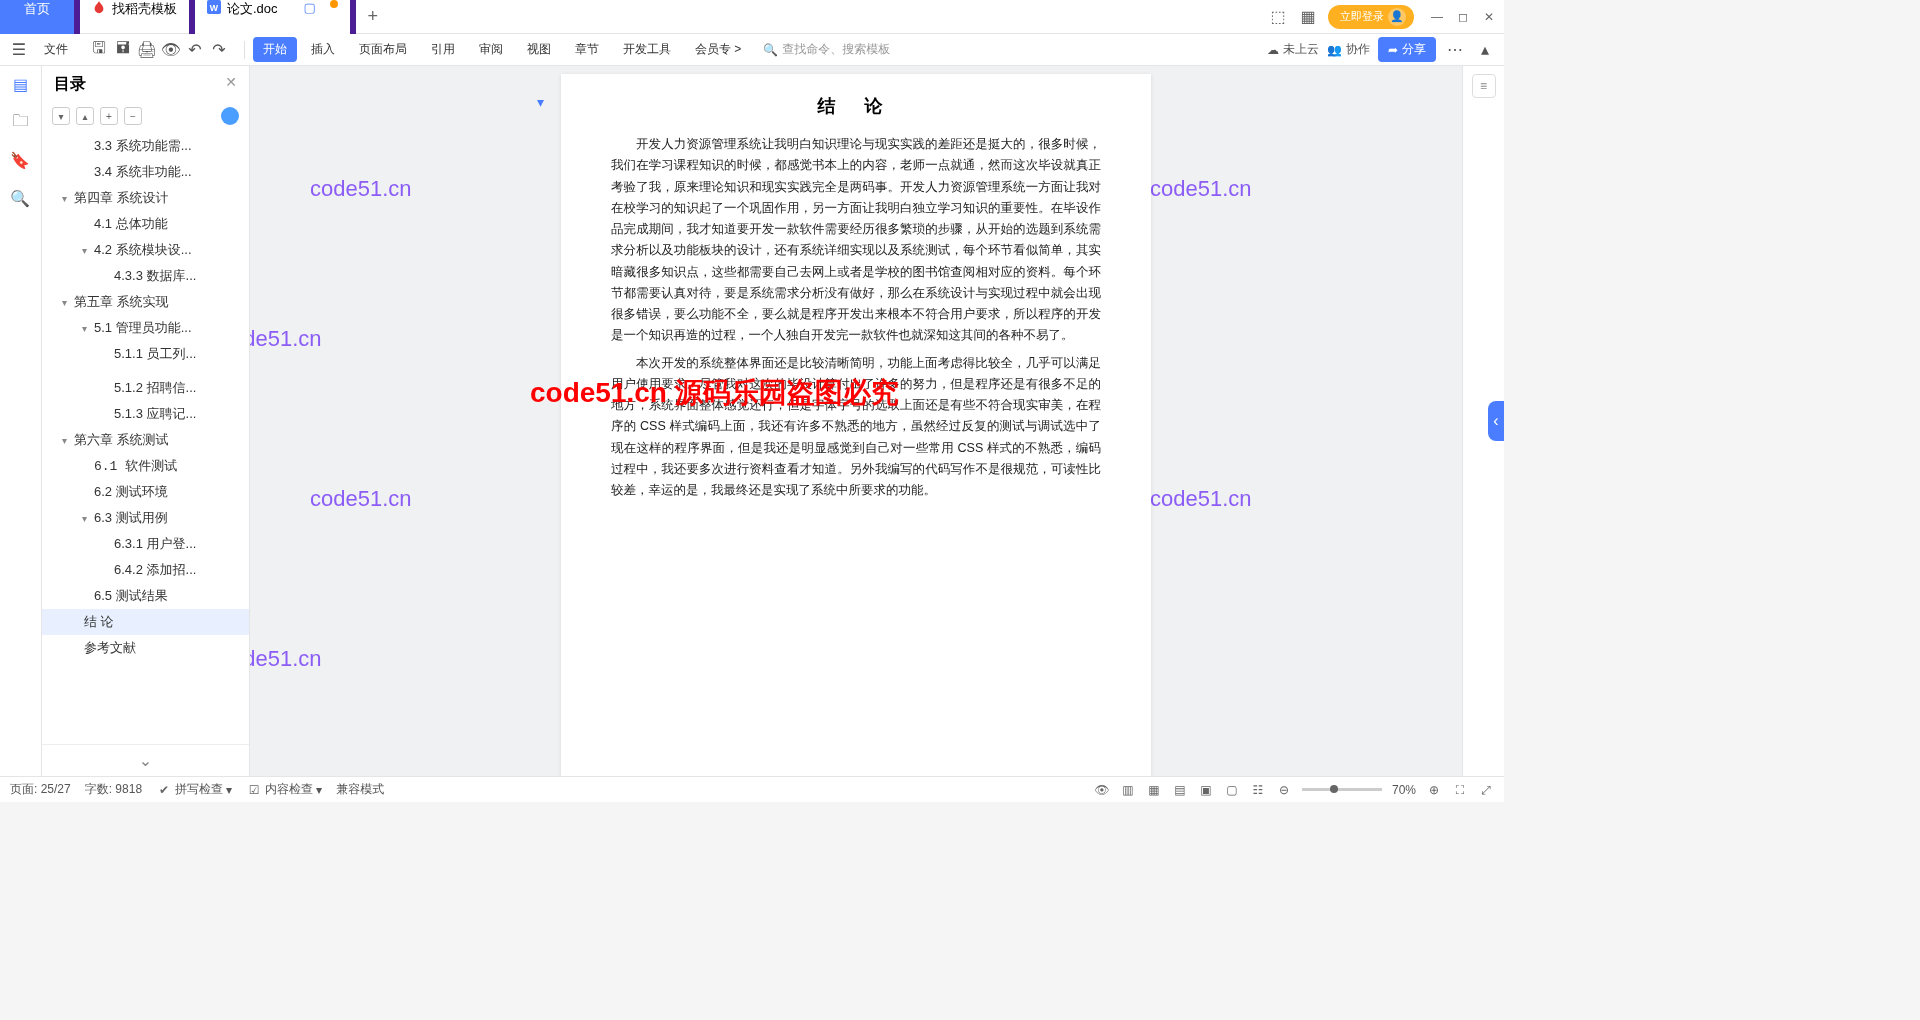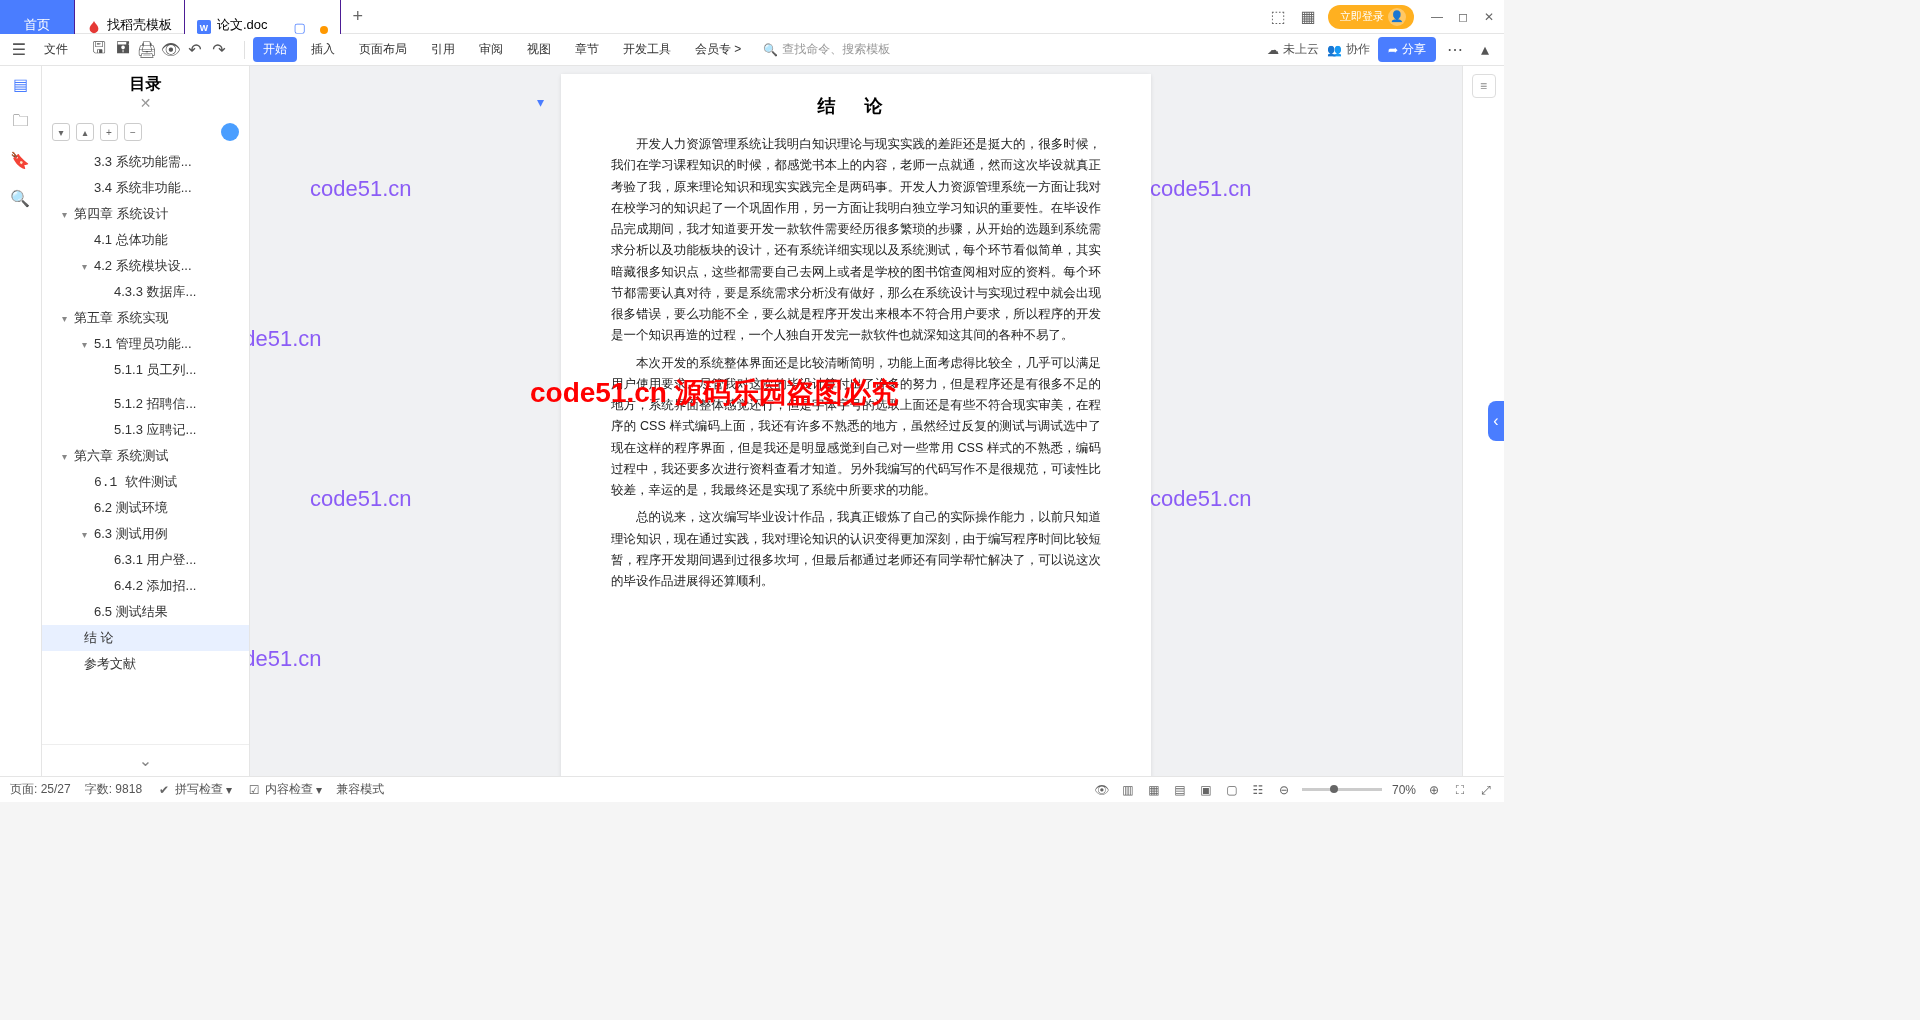--- a/index.html
+++ b/index.html
@@ -1,19 +1,19 @@
 <!DOCTYPE html>
 <html><head>
 <meta charset="utf-8">
 <style>
 * { margin: 0; padding: 0; box-sizing: border-box; font-family: "Microsoft YaHei", sans-serif; }
 body { width: 1504px; height: 802px; background: #f5f5f5; overflow: hidden; position: relative; }
 
 .titlebar { height: 34px; background: #fff; display: flex; align-items: center; border-bottom: 1px solid #e5e5e5; }
-.tab { height: 34px; padding: 0 12px; display: flex; align-items: flex-end; gap: 6px; font-size: 13px; border-right: 1px solid #4c1d95; cursor: pointer; }
+.tab { height: 34px; padding: 0 12px; display: flex; align-items: flex-start; gap: 6px; font-size: 13px; border-right: 6px solid #4c1d95; cursor: pointer; }
 .tab.home { background: #4a7dff; color: #fff; padding: 0 24px; }
 .tab.active { background: #fff; }
 .tab-icon { width: 14px; height: 14px; }
 .tab-status { width: 8px; height: 8px; border-radius: 50%; background: #ff9800; margin-left: 6px; }
 .tab-add { padding: 0 12px; color: #666; font-size: 18px; cursor: pointer; }
 .titlebar-right { margin-left: auto; display: flex; align-items: center; gap: 10px; padding-right: 8px; }
 .tbr-icon { width: 20px; height: 20px; color: #666; cursor: pointer; display:flex;align-items:center;justify-content:center; }
 .login-btn { background: #ffb020; color: #fff; padding: 3px 8px 3px 12px; border-radius: 14px; font-size: 11px; display: flex; align-items: center; gap: 4px; cursor: pointer; }
 .avatar-ico { width: 18px; height: 18px; background: #ffc866; border-radius: 50%; display:flex;align-items:center;justify-content:center;}
 .win-btns { display: flex; gap: 12px; margin-left: 6px; }
@@ -30,21 +30,21 @@
 .cloud-btn { display: flex; align-items: center; gap: 4px; font-size: 12px; color: #555; cursor: pointer; }
 .share-btn { background: #4a7dff; color: #fff; padding: 4px 10px; border-radius: 4px; font-size: 12px; display: flex; align-items: center; gap: 4px; cursor: pointer; }
 
 .main { display: flex; height: calc(100% - 34px - 32px - 26px); }
 
 .left-rail { width: 42px; background: #fff; border-right: 1px solid #e5e5e5; display: flex; flex-direction: column; align-items: center; padding-top: 8px; gap: 18px; }
 .rail-icon { width: 20px; height: 20px; color: #666; cursor: pointer; display:flex;align-items:center;justify-content:center; font-size:16px;}
 .rail-icon.active { color: #4a7dff; }
 
 .outline-panel { width: 208px; background: #fff; border-right: 1px solid #e5e5e5; display: flex; flex-direction: column; }
-.outline-header { padding: 8px 12px; display: flex; align-items: center; justify-content: space-between; flex-direction: column; }
+.outline-header { padding: 8px 12px; display: flex; justify-content: space-between; }
 .outline-title { font-size: 16px; font-weight: bold; }
 .outline-close { color: #999; cursor: pointer; font-size:14px;}
 .outline-tools { padding: 4px 10px; display: flex; gap: 6px; align-items:center;}
 .ot-btn { width: 18px; height: 18px; border: 1px solid #ccc; border-radius: 3px; display: flex; align-items: center; justify-content: center; font-size: 10px; color: #666; cursor: pointer; }
 .ot-chat { margin-left:auto; width:18px;height:18px;background:#4a9eff;border-radius:50%;}
 .outline-tree { flex: 1; overflow: auto; padding: 4px 0; font-size: 13px; }
 .tree-item { padding: 4px 8px; cursor: pointer; white-space: nowrap; overflow: hidden; text-overflow: ellipsis; color: #333; }
 .tree-item.selected { background: #e8f0ff; }
 .tree-chevron { display: inline-block; width: 12px; color: #888; font-size: 10px; }
 .outline-footer { padding: 6px; text-align: center; border-top: 1px solid #eee; color: #888; cursor: pointer; }
@@ -207,21 +207,20 @@
     <div class="wm-bg" style="top:260px;left:-30px">code51.cn</div>
     <div class="wm-bg" style="top:420px;left:60px">code51.cn</div>
     <div class="wm-bg" style="top:420px;left:900px">code51.cn</div>
     <div class="wm-bg" style="top:580px;left:-30px">code51.cn</div>
 
     <div class="page">
       <span class="page-icon">▾</span>
       <div class="doc-title">结  论</div>
       <p class="doc-para">开发人力资源管理系统让我明白知识理论与现实实践的差距还是挺大的，很多时候，我们在学习课程知识的时候，都感觉书本上的内容，老师一点就通，然而这次毕设就真正考验了我，原来理论知识和现实实践完全是两码事。开发人力资源管理系统一方面让我对在校学习的知识起了一个巩固作用，另一方面让我明白独立学习知识的重要性。在毕设作品完成期间，我才知道要开发一款软件需要经历很多繁琐的步骤，从开始的选题到系统需求分析以及功能板块的设计，还有系统详细实现以及系统测试，每个环节看似简单，其实暗藏很多知识点，这些都需要自己去网上或者是学校的图书馆查阅相对应的资料。每个环节都需要认真对待，要是系统需求分析没有做好，那么在系统设计与实现过程中就会出现很多错误，要么功能不全，要么就是程序开发出来根本不符合用户要求，所以程序的开发是一个知识再造的过程，一个人独自开发完一款软件也就深知这其间的各种不易了。</p>
       <p class="doc-para">本次开发的系统整体界面还是比较清晰简明，功能上面考虑得比较全，几乎可以满足用户使用要求。尽管我对这次的毕设计算付出了许多的努力，但是程序还是有很多不足的地方，系统界面整体感觉还行，但是字体字号的选取上面还是有些不符合现实审美，在程序的 CSS 样式编码上面，我还有许多不熟悉的地方，虽然经过反复的测试与调试选中了现在这样的程序界面，但是我还是明显感觉到自己对一些常用 CSS 样式的不熟悉，编码过程中，我还要多次进行资料查看才知道。另外我编写的代码写作不是很规范，可读性比较差，幸运的是，我最终还是实现了系统中所要求的功能。</p>
-      <p class="doc-para">总的说来，这次编写毕业设计作品，我真正锻炼了自己的实际操作能力，以前只知道理论知识，现在通过实践，我对理论知识的认识变得更加深刻，由于编写程序时间比较短暂，程序开发期间遇到过很多坎坷，但最后都通过老师还有同学帮忙解决了，可以说这次的毕设作品进展得还算顺利。</p>
     </div>
     <div class="watermark" style="top:308px;left:280px">code51.cn 源码乐园盗图必究</div>
   </div>
 
   <div class="right-rail">
     <span class="rr-icon">≡</span>
   </div>
 </div>
 
 <div class="side-handle">‹</div>

